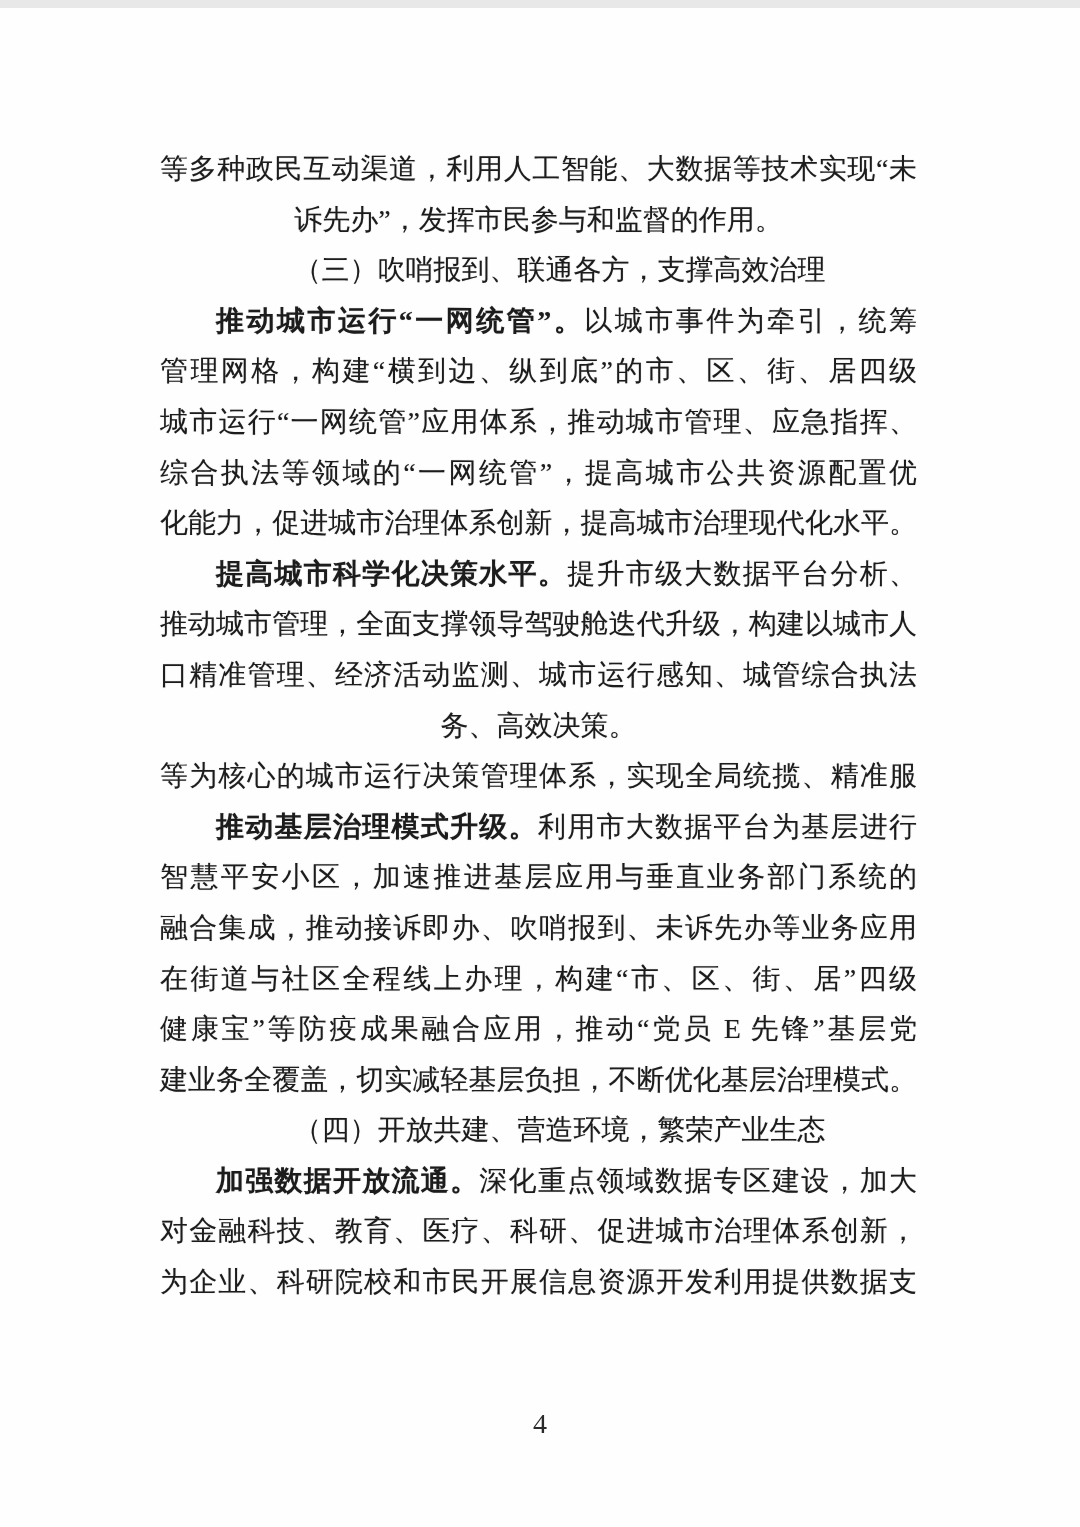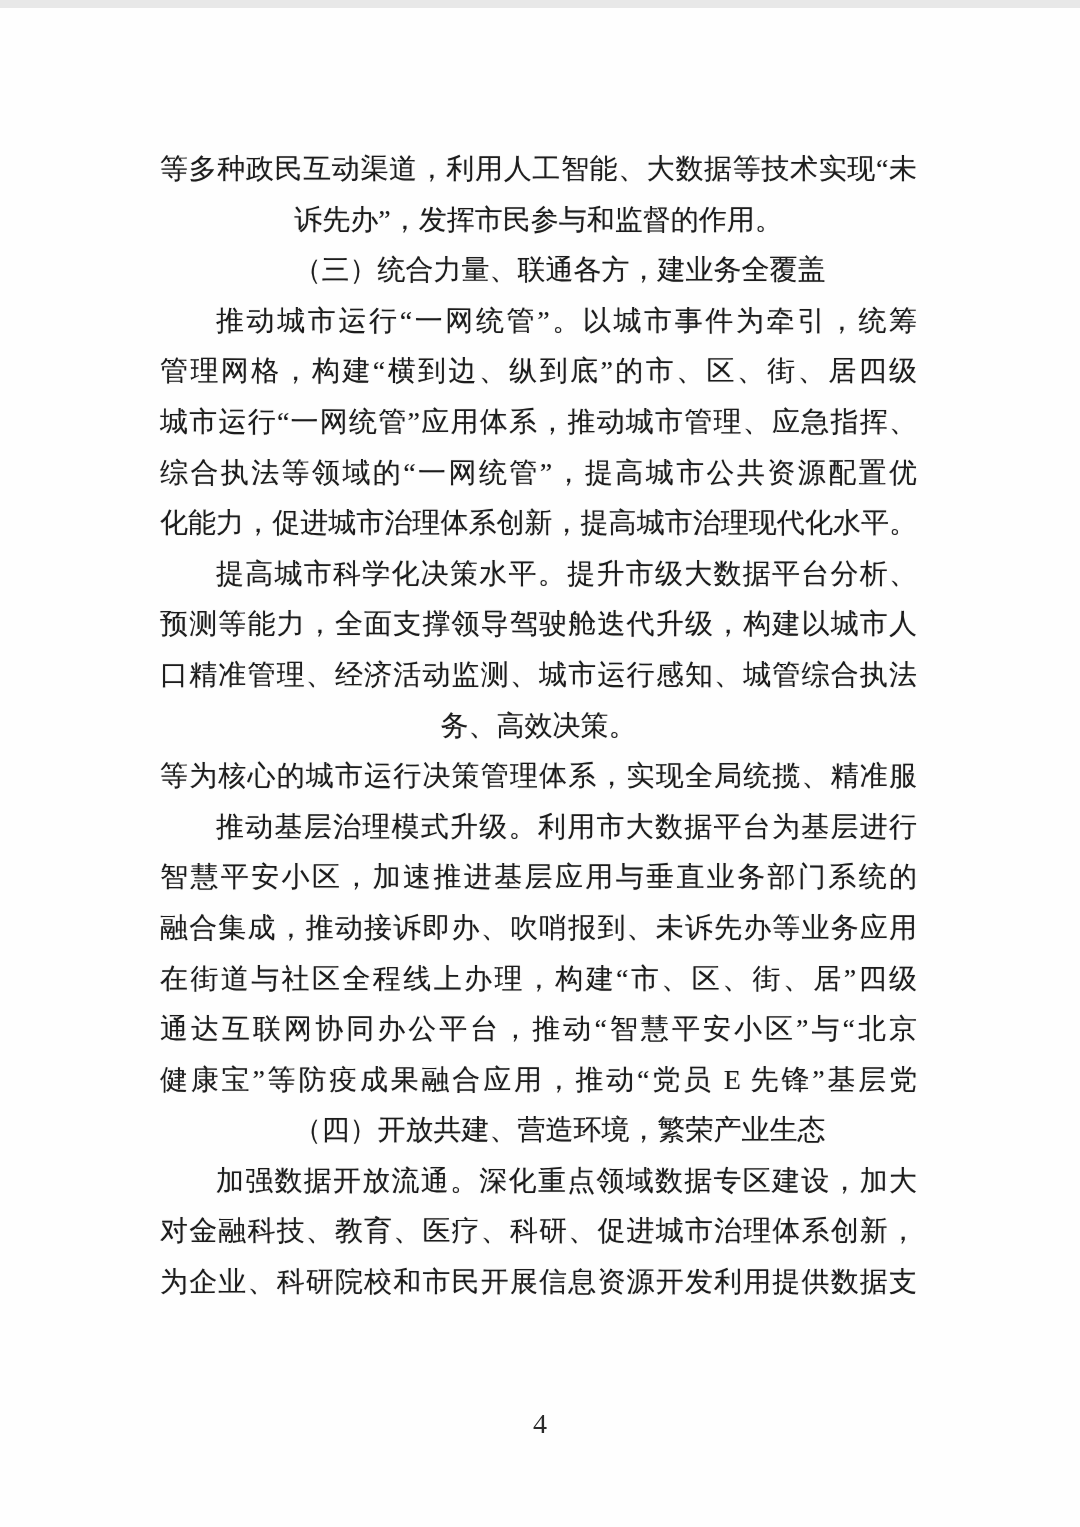--- a/index.html
+++ b/index.html
@@ -31,60 +31,60 @@
     text-align: center;
     white-space: normal;
   }
   .line.j {
     text-align: justify;
     text-align-last: justify;
     text-justify: inter-character;
   }
   .line.ind { text-indent: 2em; }
   .line.heading { text-indent: 1.5em; }
-  .b { font-weight: normal; }
+  .b { font-weight: bold; }
   .page-number {
     position: absolute;
     left: 0;
     top: 1400px;
     width: 100%;
     text-align: center;
     font-size: 28px;
     color: #2a2a2a;
   }
 </style>
 </head>
 <body>
 
 <div class="page">
   <div class="text-column">
 
     <div class="line j"><span>等多种政民互动渠道，利用人工智能、大数据等技术实现“未</span></div>
     <div class="line"><span>诉先办”，发挥市民参与和监督的作用。</span></div>
 
-    <div class="line heading"><span>（三）统合力量、联通各方，建业务全覆盖</span></div>
+    <div class="line heading"><span>（三）吹哨报到、联通各方，支撑高效治理</span></div>
 
     <div class="line j ind"><span class="b">推动城市运行“一网统管”。</span><span>以城市事件为牵引，统筹</span></div>
     <div class="line j"><span>管理网格，构建“横到边、纵到底”的市、区、街、居四级</span></div>
     <div class="line j"><span>城市运行“一网统管”应用体系，推动城市管理、应急指挥、</span></div>
     <div class="line j"><span>综合执法等领域的“一网统管”，提高城市公共资源配置优</span></div>
     <div class="line j"><span>化能力，促进城市治理体系创新，提高城市治理现代化水平。</span></div>
 
     <div class="line j ind"><span class="b">提高城市科学化决策水平。</span><span>提升市级大数据平台分析、</span></div>
-    <div class="line j"><span>预测等能力，全面支撑领导驾驶舱迭代升级，构建以城市人</span></div>
+    <div class="line j"><span>推动城市管理，全面支撑领导驾驶舱迭代升级，构建以城市人</span></div>
     <div class="line j"><span>口精准管理、经济活动监测、城市运行感知、城管综合执法</span></div>
     <div class="line"><span>务、高效决策。</span></div>
     <div class="line j"><span>等为核心的城市运行决策管理体系，实现全局统揽、精准服</span></div>
 
     <div class="line j ind"><span class="b">推动基层治理模式升级。</span><span>利用市大数据平台为基层进行</span></div>
     <div class="line j"><span>智慧平安小区，加速推进基层应用与垂直业务部门系统的</span></div>
     <div class="line j"><span>融合集成，推动接诉即办、吹哨报到、未诉先办等业务应用</span></div>
     <div class="line j"><span>在街道与社区全程线上办理，构建“市、区、街、居”四级</span></div>
-    <div class="line j"><span>通达互联网协同办公平台，推动“智慧平安小区”与“北京</span></div>
     <div class="line j"><span>健康宝”等防疫成果融合应用，推动“党员 E 先锋”基层党</span></div>
+    <div class="line j"><span>建业务全覆盖，切实减轻基层负担，不断优化基层治理模式。</span></div>
 
     <div class="line heading"><span>（四）开放共建、营造环境，繁荣产业生态</span></div>
 
     <div class="line j ind"><span class="b">加强数据开放流通。</span><span>深化重点领域数据专区建设，加大</span></div>
     <div class="line j"><span>对金融科技、教育、医疗、科研、促进城市治理体系创新，</span></div>
     <div class="line j"><span>为企业、科研院校和市民开展信息资源开发利用提供数据支</span></div>
 
   </div>
 
   <div class="page-number">4</div>

